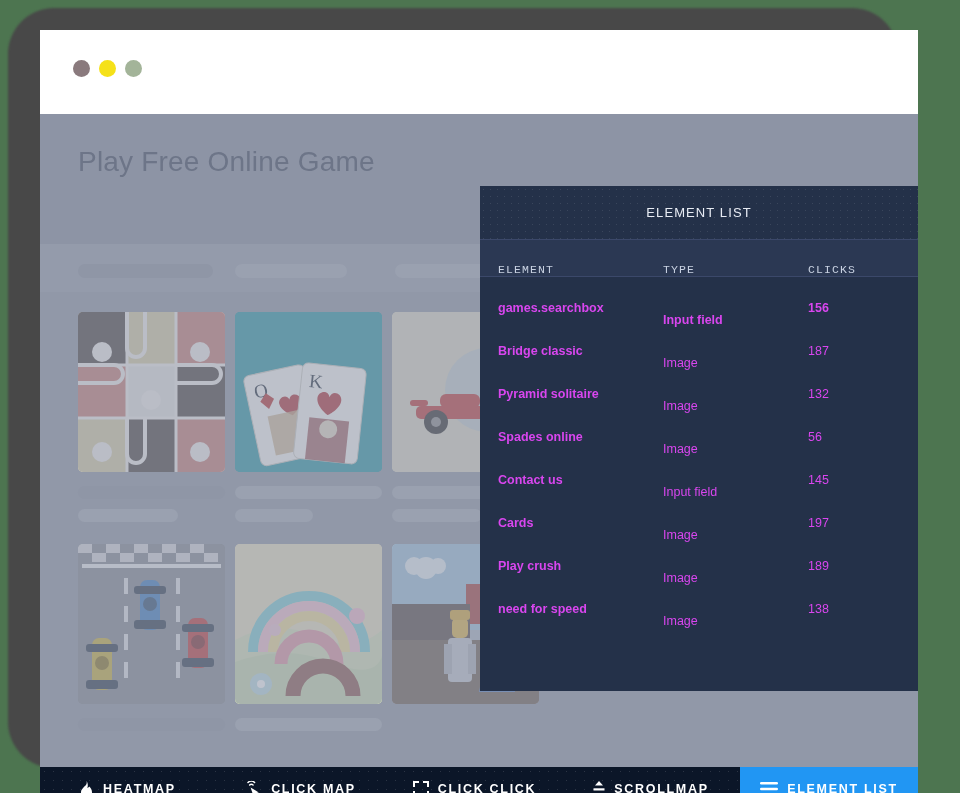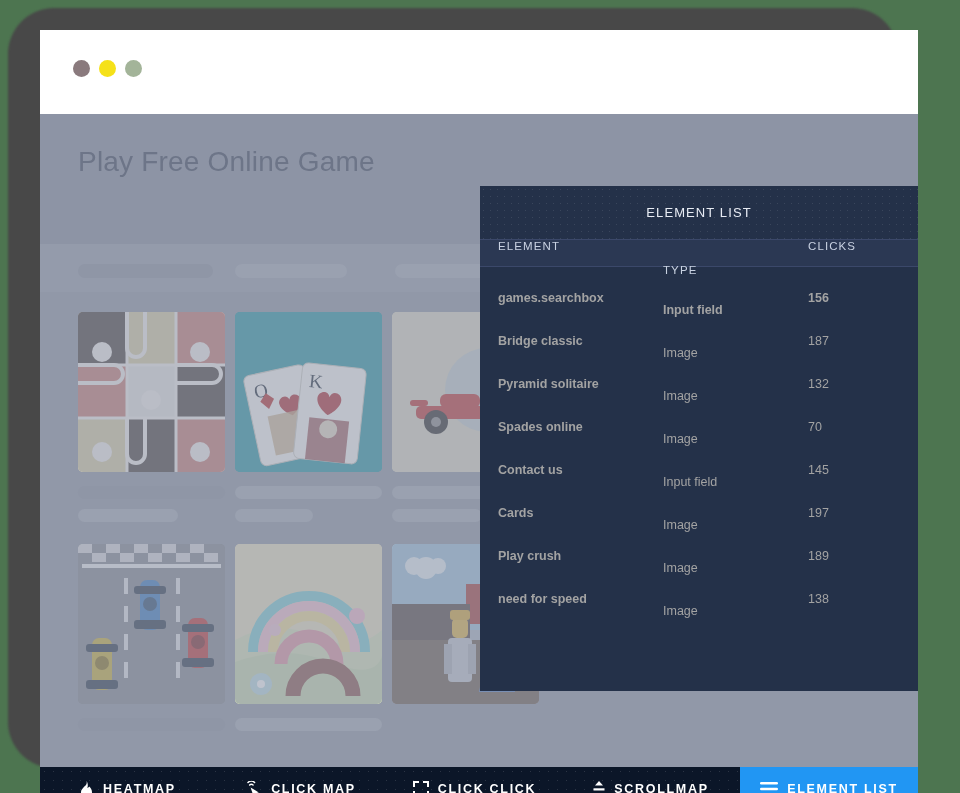--- a/index.html
+++ b/index.html
@@ -144,39 +144,40 @@
     height: 53px;
     line-height: 53px;
     text-align: center;
     font-size: 13px;
     letter-spacing: 1.1px;
     color: #e8ecf4;
   }
   #panel-head-row {
     position: relative;
     display: flex;
-    align-items: flex-start;
-    height: 28px;
+    align-items: flex-end;
+    height: 38px;
     background: #2b3853;
     border-top: 1px solid #3b486a;
     border-bottom: 1px solid #3b486a;
     font-size: 11.5px;
     letter-spacing: 1.1px;
     color: #c9d2e2;
+    font-family: Liberation Mono, monospace;
   }
   .col-el   { width: 183px; padding-left: 18px; }
   .col-type { width: 145px; margin-top: 24px; }
   .col-clk  { width: 100px; }
 
   .panel-row {
     display: flex;
     align-items: center;
     height: 43px;
     font-size: 12.5px;
-    color: #a3a3a3;
+    color: #d946ef;
   }
   .panel-row .col-el { font-weight: bold; }
   .panel-row.first .col-el,
   .panel-row.first .col-type,
   .panel-row.first .col-clk { font-weight: bold; }
   #panel-rows { padding-top: 9px; }
 
   
   #toolbar {
     position: absolute;
@@ -471,21 +472,21 @@
             <div class="col-clk">187</div>
           </div>
           <div class="panel-row">
             <div class="col-el">Pyramid solitaire</div>
             <div class="col-type">Image</div>
             <div class="col-clk">132</div>
           </div>
           <div class="panel-row">
             <div class="col-el">Spades online</div>
             <div class="col-type">Image</div>
-            <div class="col-clk">70</div>
+            <div class="col-clk">56</div>
           </div>
           <div class="panel-row">
             <div class="col-el">Contact us</div>
             <div class="col-type">Input field</div>
             <div class="col-clk">145</div>
           </div>
           <div class="panel-row">
             <div class="col-el">Cards</div>
             <div class="col-type">Image</div>
             <div class="col-clk">197</div>

